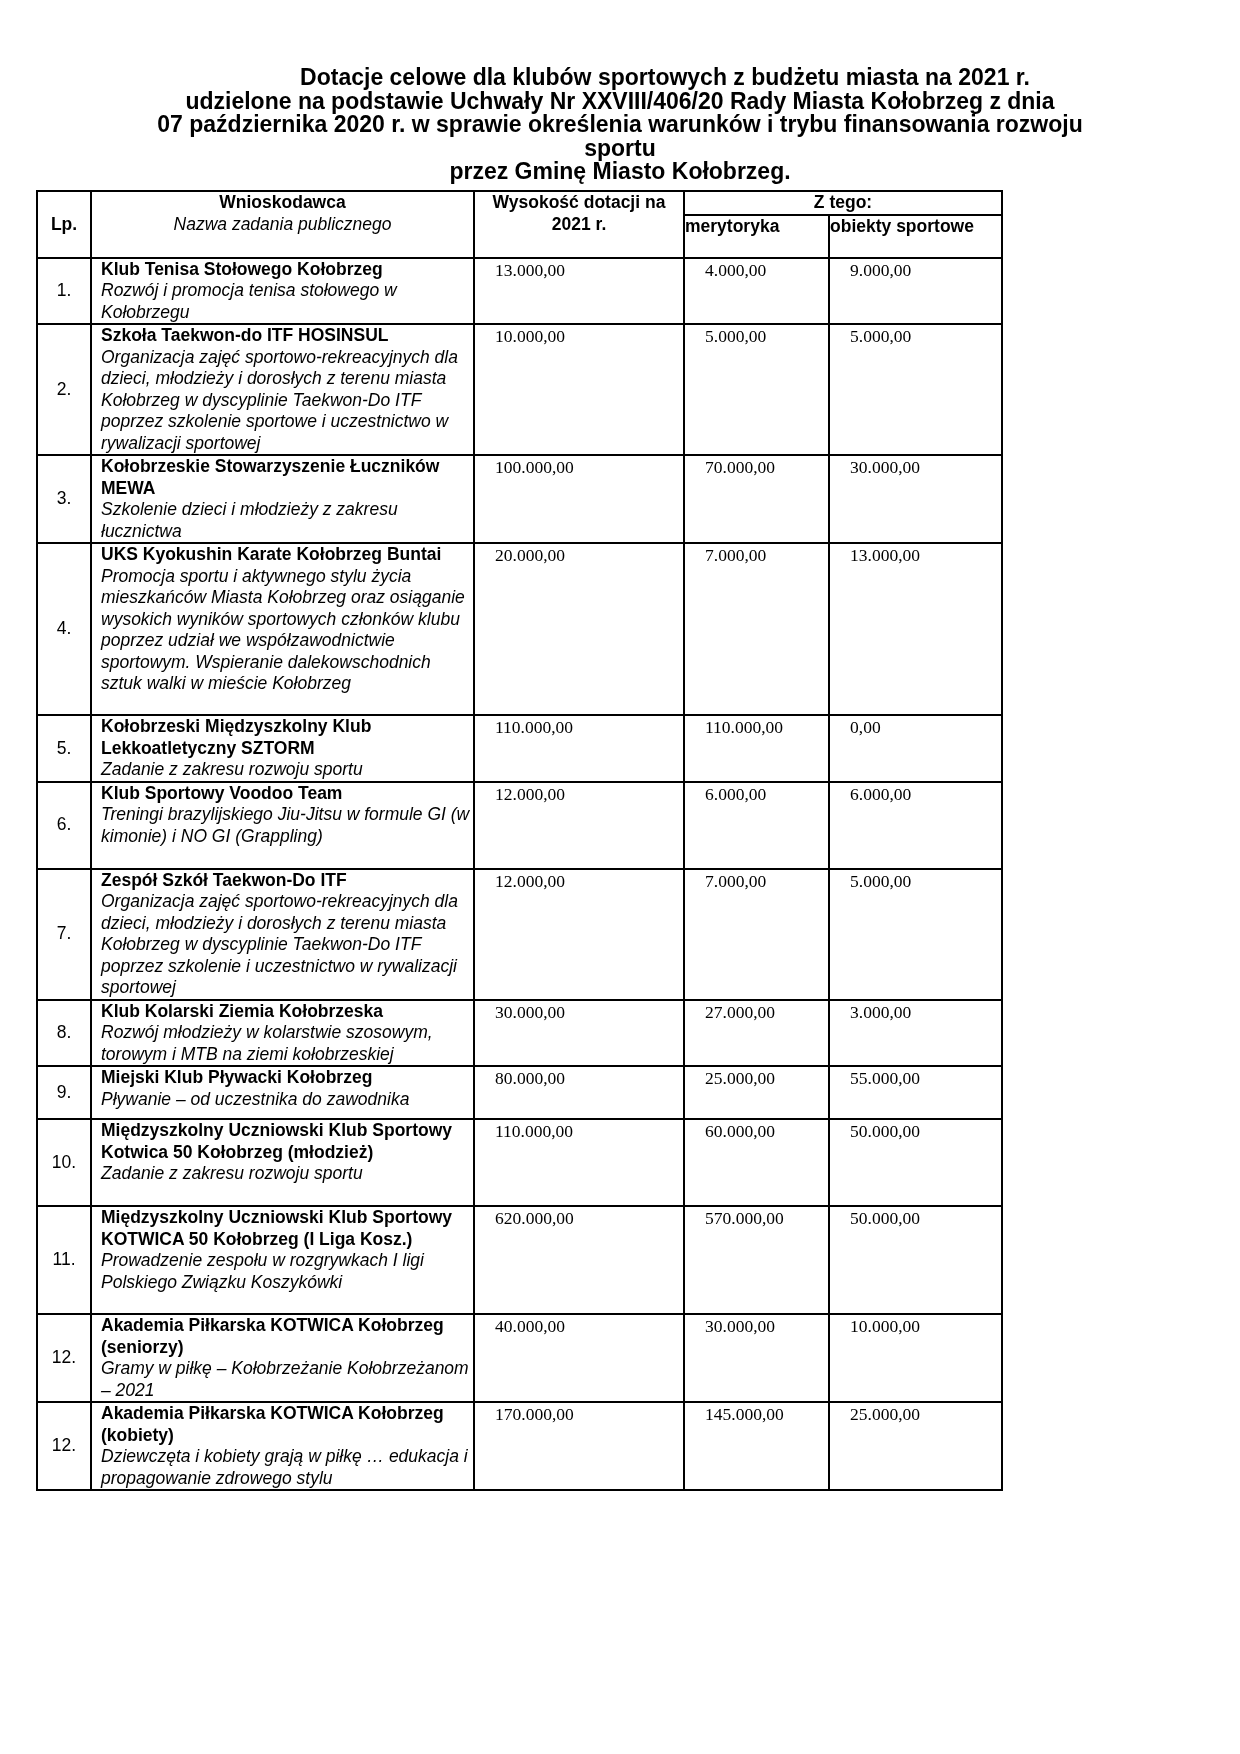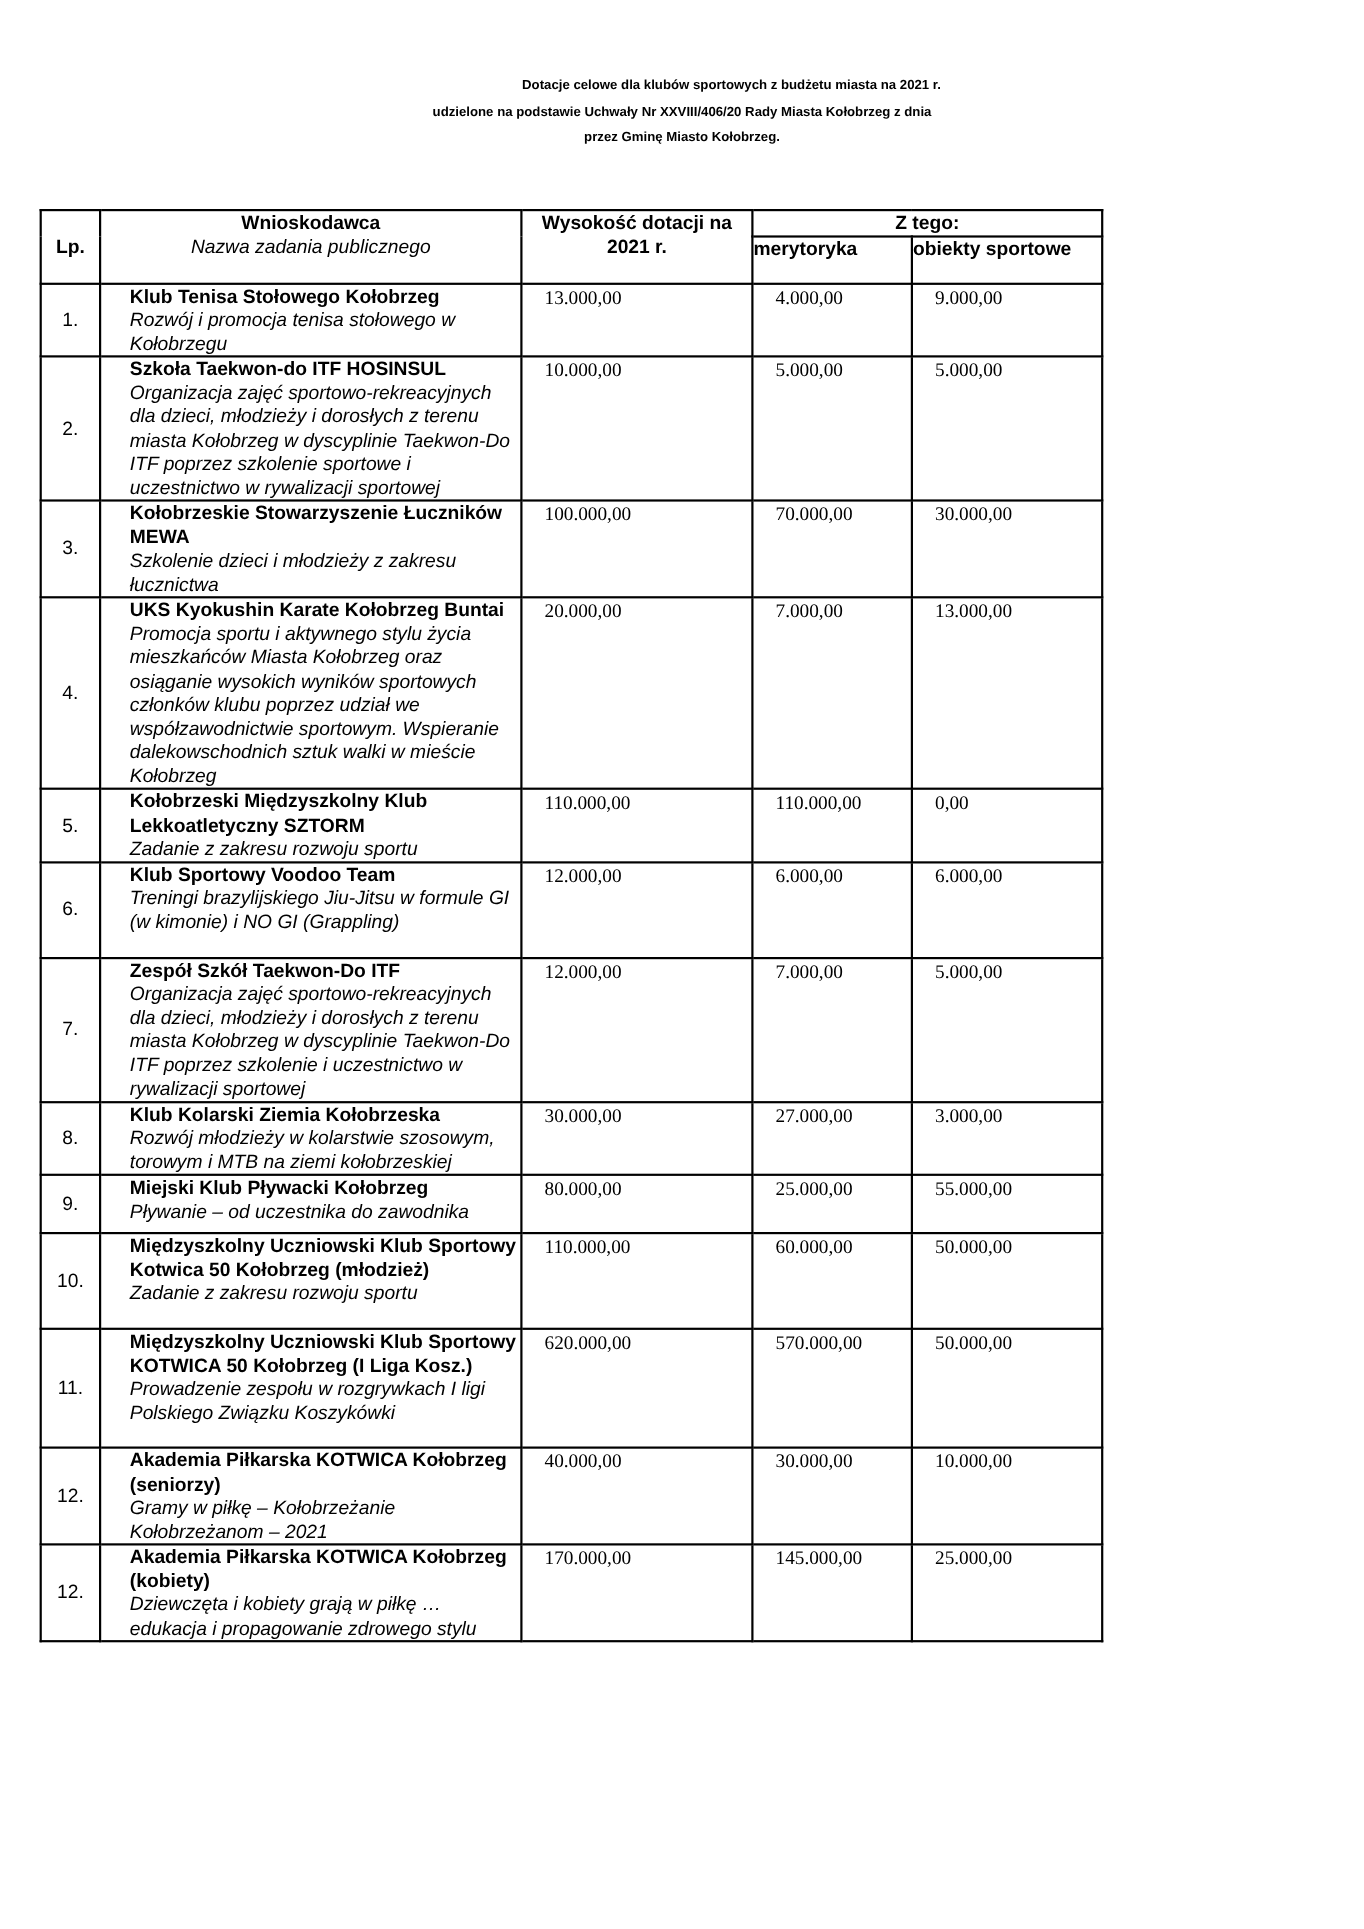--- a/index.html
+++ b/index.html
@@ -1,19 +1,19 @@
 <!DOCTYPE html>
 <html><head>
 <meta charset="utf-8">
 <style>
   html, body { margin: 0; padding: 0; background: #ffffff; }
   body { width: 1240px; height: 1754px; position: relative; font-family: "Liberation Sans", sans-serif; color: #000; }
   .title {
     position: absolute; left: 140px; top: 66px; width: 960px;
-    text-align: center; font-weight: bold; font-size: 12px; line-height: 23.5px;
+    text-align: center; font-weight: bold; font-size: 23px; line-height: 23.5px;
   }
   .title .l1 { padding-left: 90px; }
   table {
     position: absolute; left: 36px; top: 190px;
     border-collapse: collapse; table-layout: fixed; width: 965px;
     font-size: 17.5px; line-height: 21.5px;
   }
   td, th { border: 2px solid #000; padding: 0; vertical-align: top; }
   th { font-weight: bold; }
   .c-lp { width: 54px; }
@@ -22,31 +22,32 @@
   .c-mer { width: 145px; }
   .c-obj { width: 173px; }
   .hdr-lp { vertical-align: middle; text-align: center; margin-top: 24px; }
   .hdr-name { text-align: center; font-weight: normal; }
   .hdr-name .b { font-weight: bold; display: block; }
   .hdr-name .i { font-style: italic; display: block; text-align: center; }
   .hdr-amt { text-align: center; }
   .hdr-zt { text-align: center; height: 21px; }
   .hdr-sub { text-align: left; }
   td.lp { text-align: center; vertical-align: middle; }
-  td.name { padding-left: 26px; }
+  td.name { padding-left: 9px; }
   td.name .b { font-weight: bold; display: block; }
   td.name .i { font-style: italic; display: block; }
   td.num { padding-left: 20px; padding-top: 1px; font-family: Liberation Serif, serif; }
 </style>
 </head>
 <body>
 
 <div class="title">
   <div class="l1">Dotacje celowe dla klubów sportowych z budżetu miasta na 2021 r.</div>
   <div>udzielone na podstawie Uchwały Nr XXVIII/406/20 Rady Miasta Kołobrzeg z dnia</div>
+  <div>07 października 2020 r.  w sprawie określenia warunków i trybu finansowania rozwoju sportu</div>
   <div>przez Gminę Miasto Kołobrzeg.</div>
 </div>
 
 <table>
   <colgroup>
     <col class="c-lp">
       <col class="c-name">
       <col class="c-amt">
       <col class="c-mer">
       <col class="c-obj">

